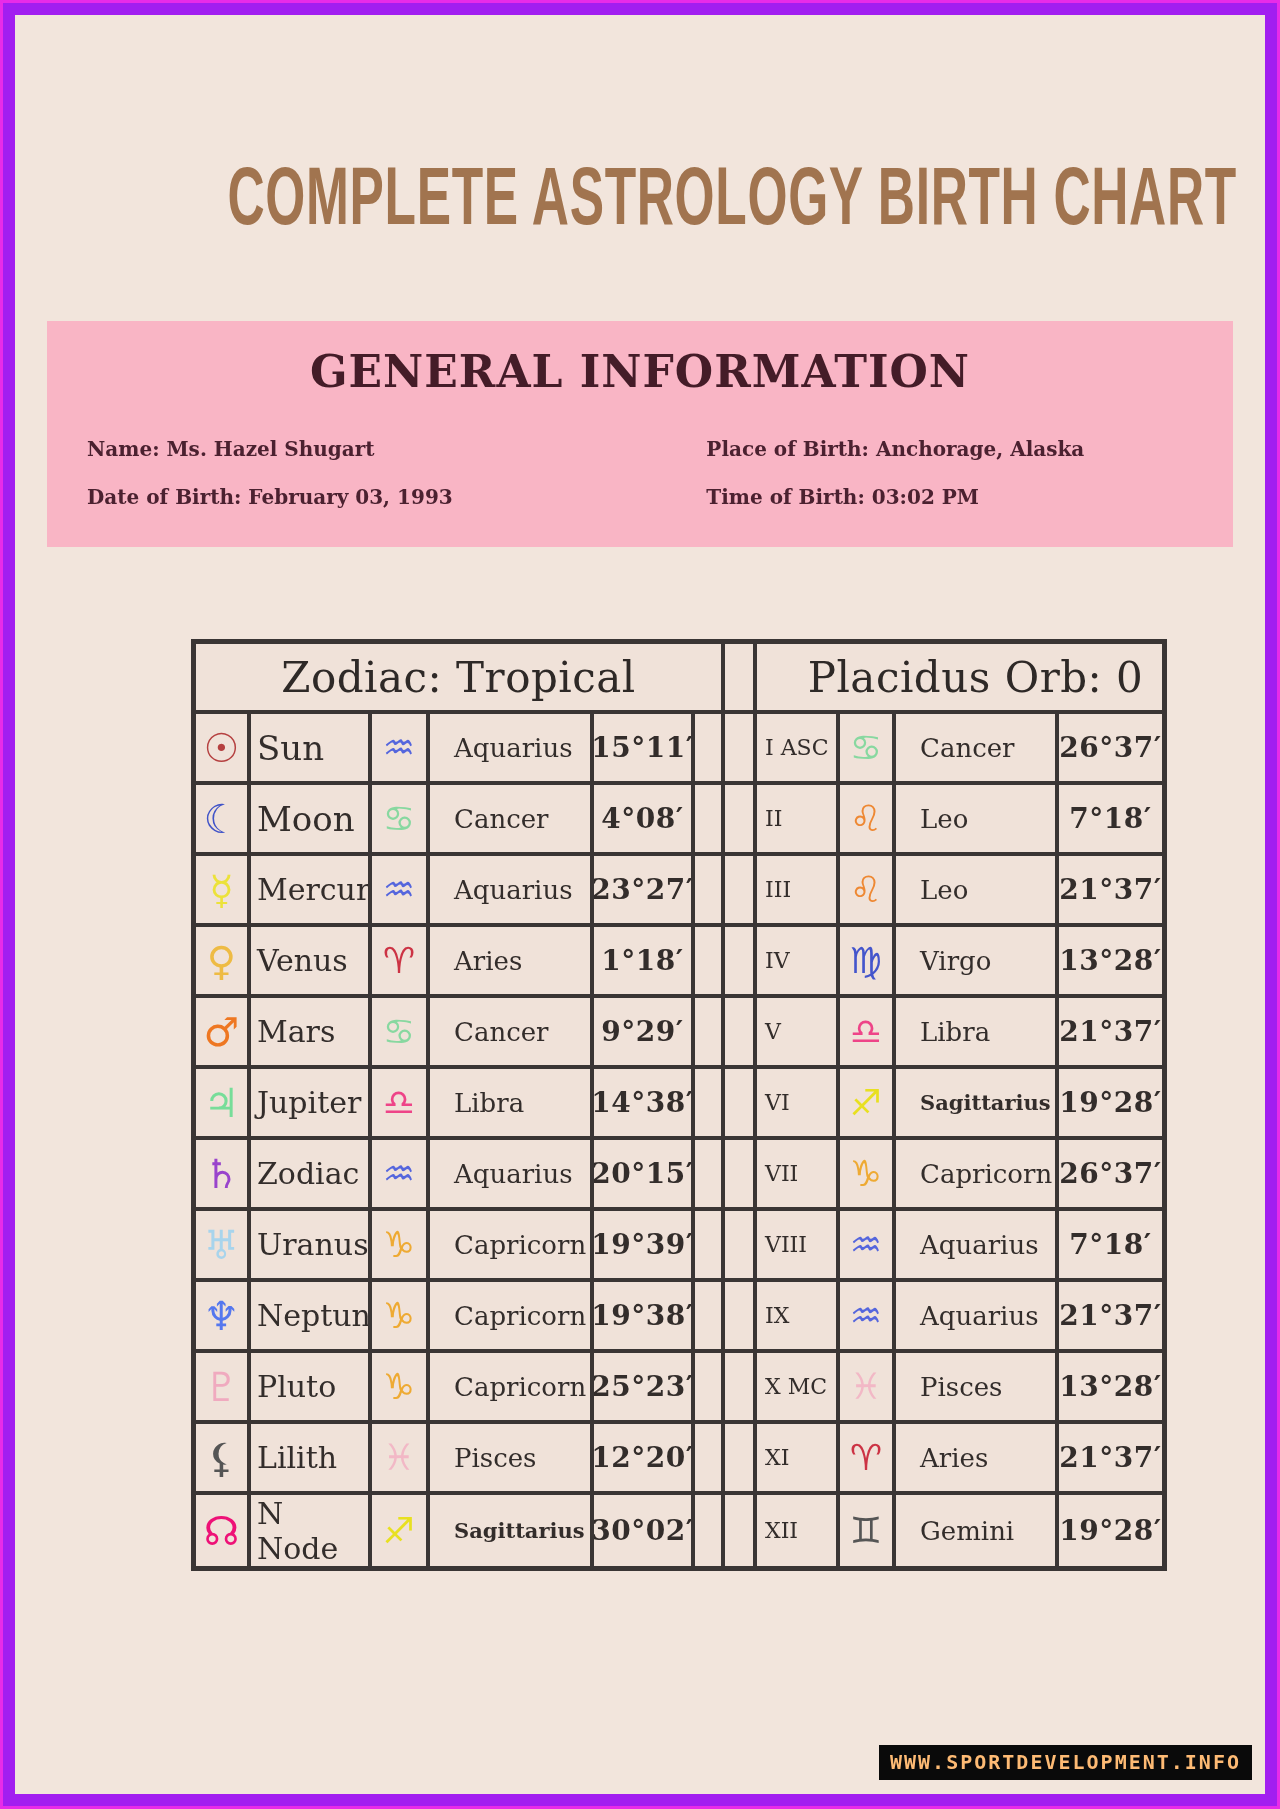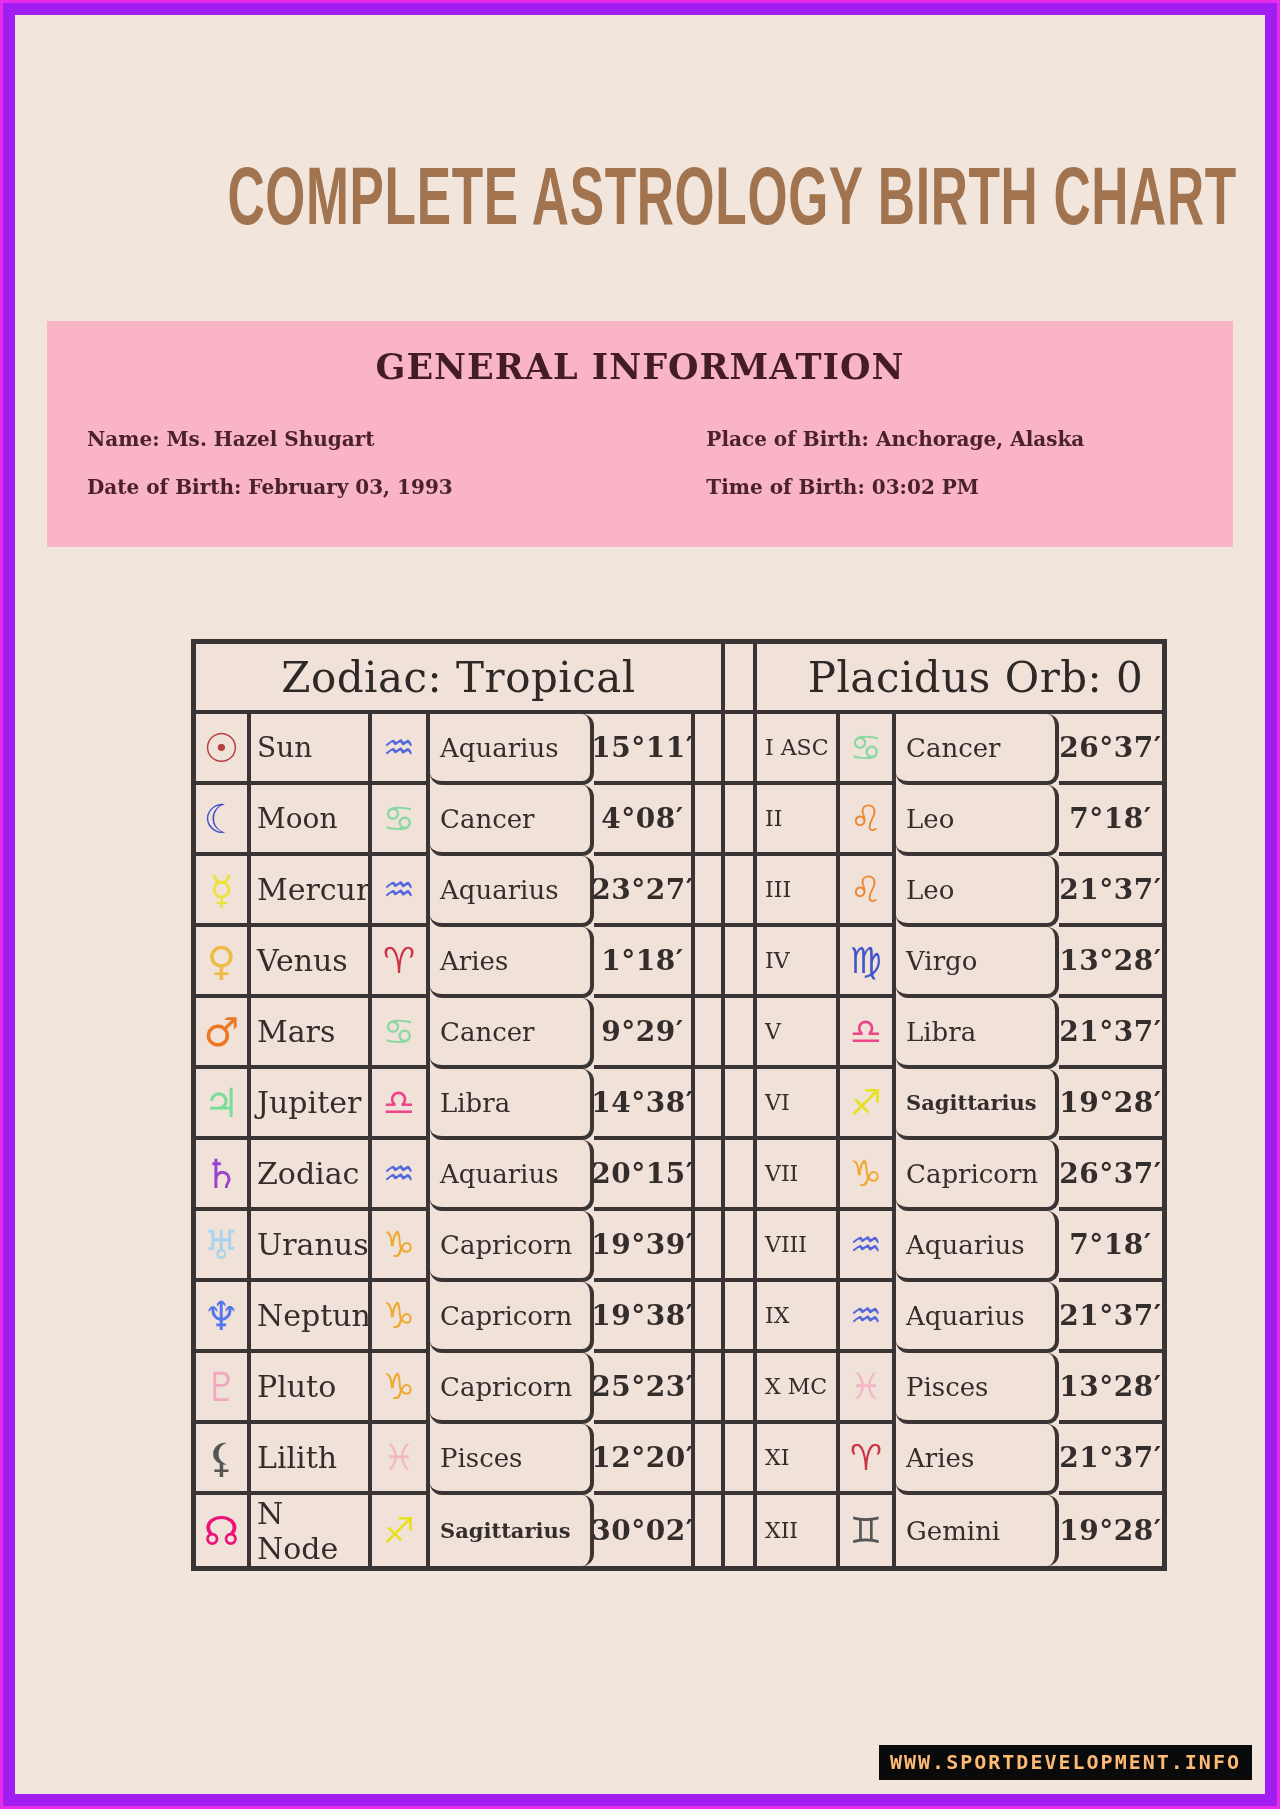--- a/index.html
+++ b/index.html
@@ -40,21 +40,21 @@
   
   .info-panel {
     margin: 86px 32px 0 32px;
     height: 226px;
     background: #f9b5c5;
     padding: 25px 40px 0 40px;
     color: #4b2130;
   }
   .info-heading {
     text-align: center;
-    font-size: 35px;
+    font-size: 44px;
     font-weight: bold;
     letter-spacing: 1px;
     color: #441c28;
   }
   .info-grid {
     margin-top: 40px;
     display: grid;
     grid-template-columns: 56% 44%;
     row-gap: 24px;
     font-size: 20px;
@@ -84,22 +84,22 @@
   .cell.lastcol { border-right: none; }
   .chart-grid > .cell:nth-last-child(-n+11) { border-bottom: none; }
 
   .h-zodiac   { grid-column: 1 / span 6; justify-content: center; }
   .h-spacer   { grid-column: 7; }
   .h-placidus { grid-column: 8 / span 4; justify-content: center; padding-left: 32px; }
   .header-text { font-size: 42px; color: #2e2927; letter-spacing: 0.5px; }
 
   .c-picon, .c-sicon { justify-content: center; }
   .c-pname { font-size: 30px; padding-left: 6px; font-weight: 500; }
-  .c-pname.big { font-size: 28px; }
-  .c-sname { font-size: 26px; padding-left: 10px; border-radius: 12px; }
+  .c-pname.big { font-size: 34px; }
+  .c-sname { font-size: 26px; padding-left: 24px; }
   .c-sname.small { font-size: 21px; font-weight: bold; }
   .c-deg   { justify-content: center; font-size: 28px; font-weight: bold; letter-spacing: 0.5px; }
   .c-house { font-size: 22px; padding-left: 8px; }
 
   .glyph {
     font-family: "DejaVu Sans", sans-serif;
     font-size: 40px;
     line-height: 1;
     font-weight: bold;
   }

